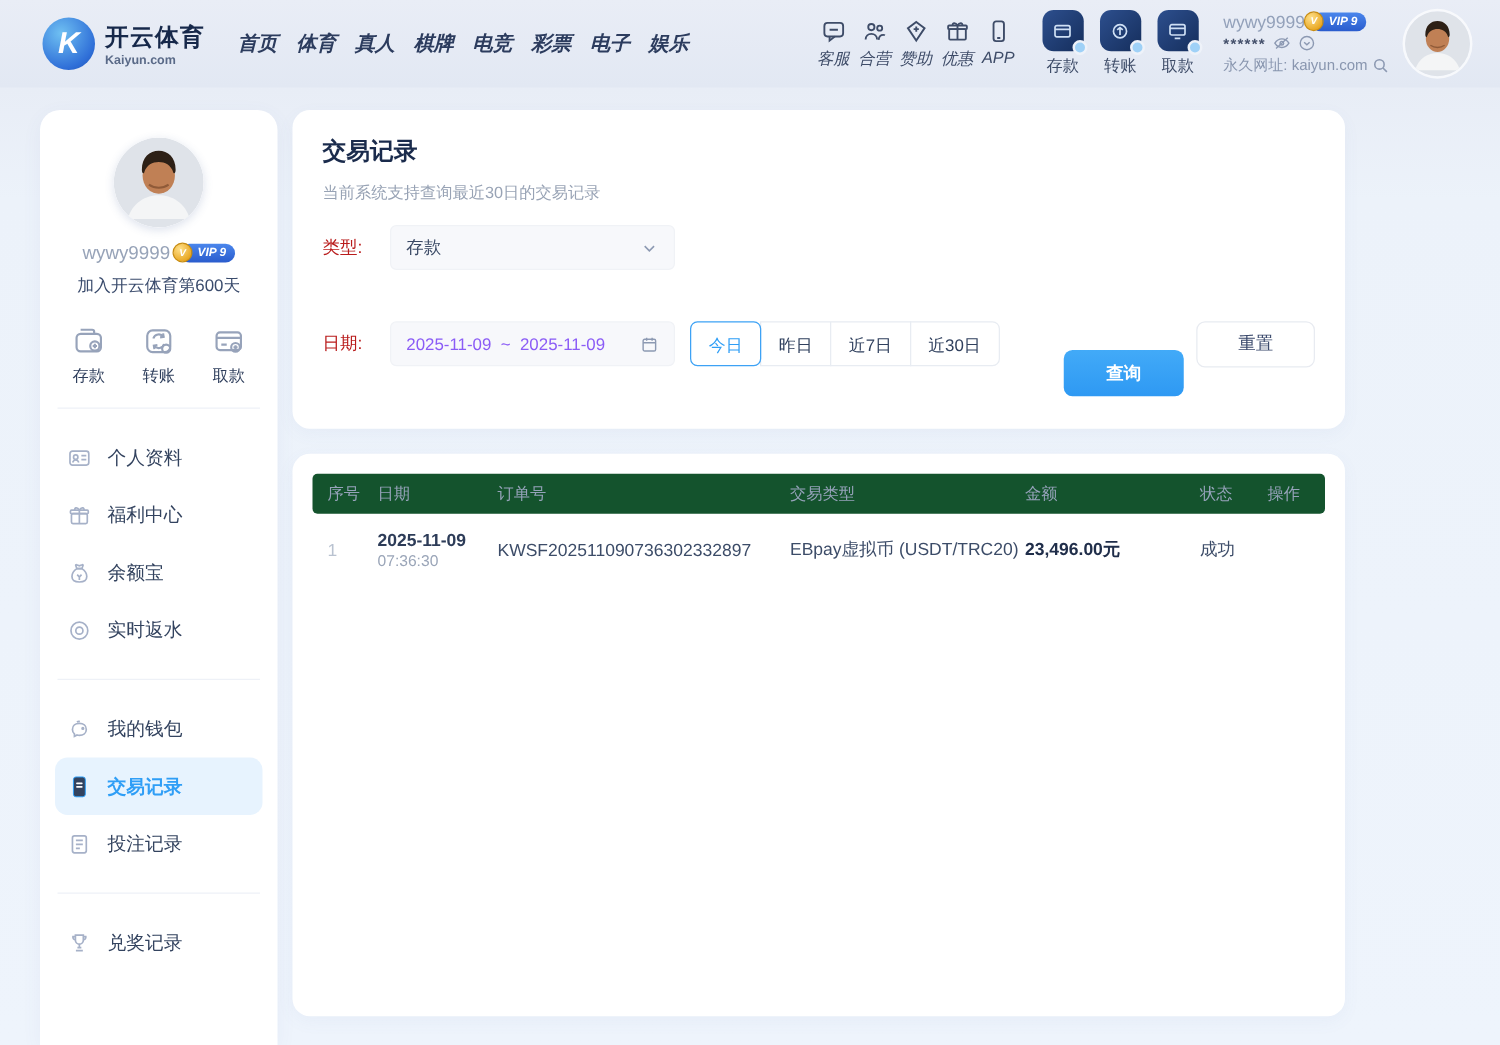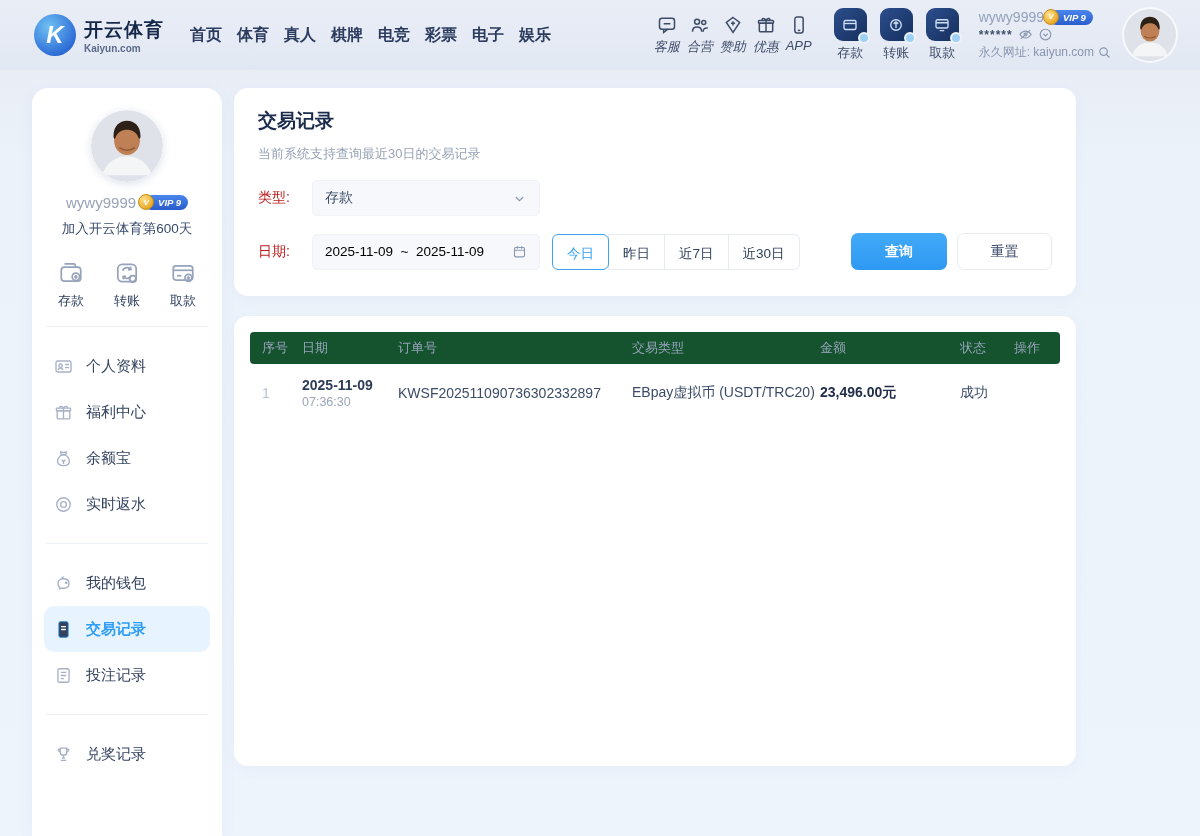--- a/index.html
+++ b/index.html
@@ -14,21 +14,21 @@
   
   .topbar { display:flex; align-items:center; height:70px; padding:0 24px 0 34px;
     background:linear-gradient(180deg,#e9edf6,#e2e8f3); }
   .logo { display:flex; align-items:center; gap:8px; cursor:pointer; }
   .logo-mark { width:42px; height:42px; border-radius:50%;
     background:radial-gradient(circle at 35% 30%, #6fc0f2, #2f6fd8 70%, #1f4fae);
     color:#fff; font-weight:bold; font-size:24px; font-style:italic;
     display:flex; align-items:center; justify-content:center; }
   .logo-cn { font-size:19px; font-weight:bold; color:#16284a; letter-spacing:1px; }
   .logo-en { font-size:10px; color:#5a6a88; font-weight:bold; }
-  .main-nav { display:flex; gap:15px; margin-left:26px; }
+  .main-nav { display:flex; gap:15px; margin-left:26px;font-style:italic; }
   .main-nav a { font-size:16px; font-weight:bold; color:#2c3c5e; text-decoration:none; cursor:pointer; }
   .svc-group { display:flex; gap:7px; margin-left:auto;font-style:italic; }
   .svc { display:flex; flex-direction:column; align-items:center; gap:3px; cursor:pointer; color:#3e4c68; }
   .svc svg { width:20px; height:20px; stroke:#3e4c68; }
   .svc .lbl { font-size:13px; }
   .wallet-group { display:flex; gap:13px; margin-left:22px; }
   .wtile { display:flex; flex-direction:column; align-items:center; gap:3px; cursor:pointer; }
   .tile { position:relative; width:33px; height:33px; border-radius:9px;
     background:linear-gradient(135deg,#2d4f8e,#152e5c); display:flex; align-items:center; justify-content:center; }
   .tile svg { width:18px; height:18px; stroke:#cfe0f5; }
@@ -80,30 +80,30 @@
   .card { background:#fff; border-radius:14px; box-shadow:0 4px 14px rgba(90,120,180,.05); }
   .filter-card { padding:20px 24px 26px; }
   .page-title { font-size:19px; font-weight:bold; color:#1a2b4c; }
   .page-sub { font-size:13px; color:#98a3b5; margin-top:11px; }
   .f-row { display:flex; align-items:center; margin-top:17px; }
   .f-label { width:44px; font-size:14px; color:#b91c1c; margin-right:10px; }
   .select-box, .date-box { width:228px; height:36px; background:#f7f8fb; border:1px solid #f0f2f6;
     border-radius:5px; display:flex; align-items:center; padding:0 12px; cursor:pointer; }
   .select-box .val { font-size:14px; color:#3b4a66; }
   .select-box svg, .date-box svg { margin-left:auto; width:15px; height:15px; stroke:#8c99b2; }
-  .date-box .val { font-size:13.5px; color:#000000; }
+  .date-box .val { font-size:13.5px; color:#8b5cf6; }
   .range-group { display:flex; margin-left:12px; }
   .rbtn { height:36px; padding:10px 14px; background:#fff; border:1px solid #e8ecf2; color:#30405e;
     font-size:13.5px; cursor:pointer; margin-left:-1px; font-family:inherit; }
   .rbtn:first-child { border-radius:6px 0 0 6px; margin-left:0; }
   .rbtn:last-child { border-radius:0 6px 6px 0; }
   .rbtn.active { border:1px solid #3da2f5; color:#2f9ef6; z-index:1; position:relative; border-radius:6px; }
   .btn-query { margin-left:auto; width:96px; height:37px; border:0; border-radius:7px;
     background:linear-gradient(180deg,#42aaf8,#2e99f3); color:#fff; font-size:14px; font-weight:bold;
-    cursor:pointer; font-family:inherit; }
+    cursor:pointer; font-family:inherit;margin-top:47px; }
   .btn-reset { margin-left:10px; width:95px; height:37px; border:1px solid #e8ebf1; border-radius:7px;
     background:#fff; color:#39486b; font-size:14px; cursor:pointer; font-family:inherit; }
 
   .table-card { margin-top:20px; height:450px; padding:16px 16px 0; }
   .grid-row { display:grid; grid-template-columns:40px 96px 234px 188px 140px 54px auto;
     align-items:center; padding:0 12px; }
   .thead { height:32px; background:#14532d; border-radius:4px; }
   .thead .th { font-size:13px; color:#96a3ba; }
   .trow { height:58px; }
   .td { font-size:14px; color:#3c4c68; }

